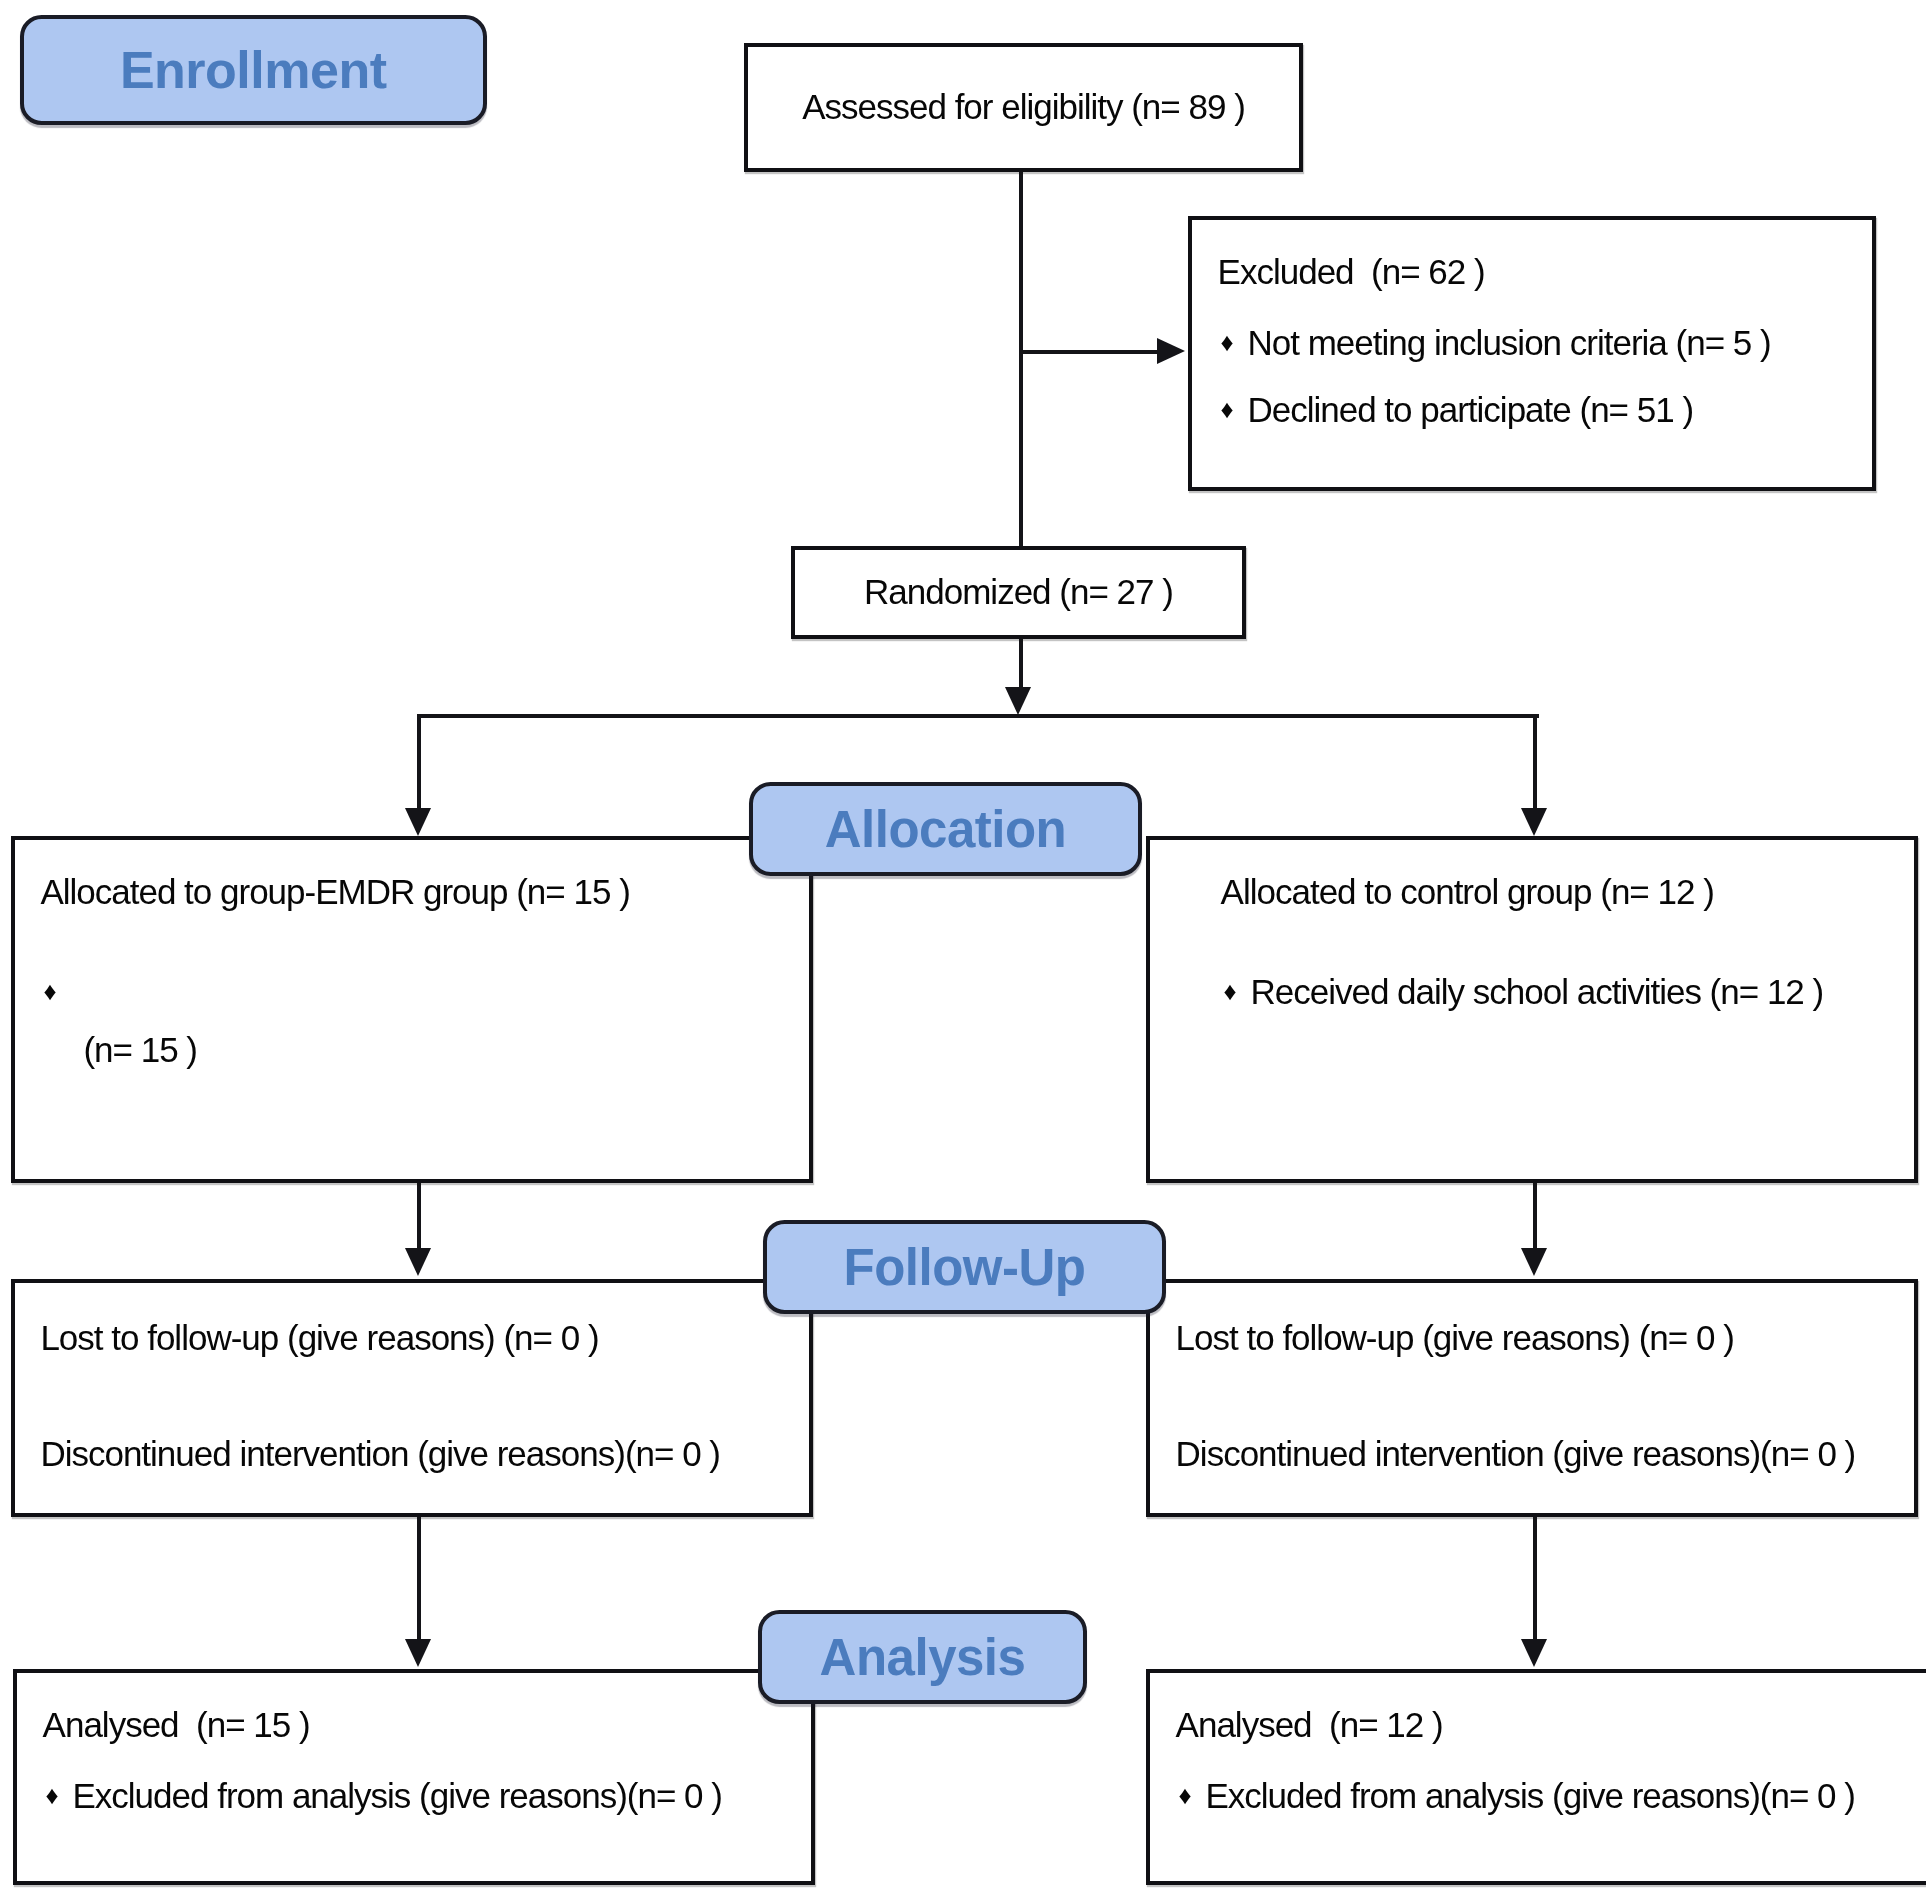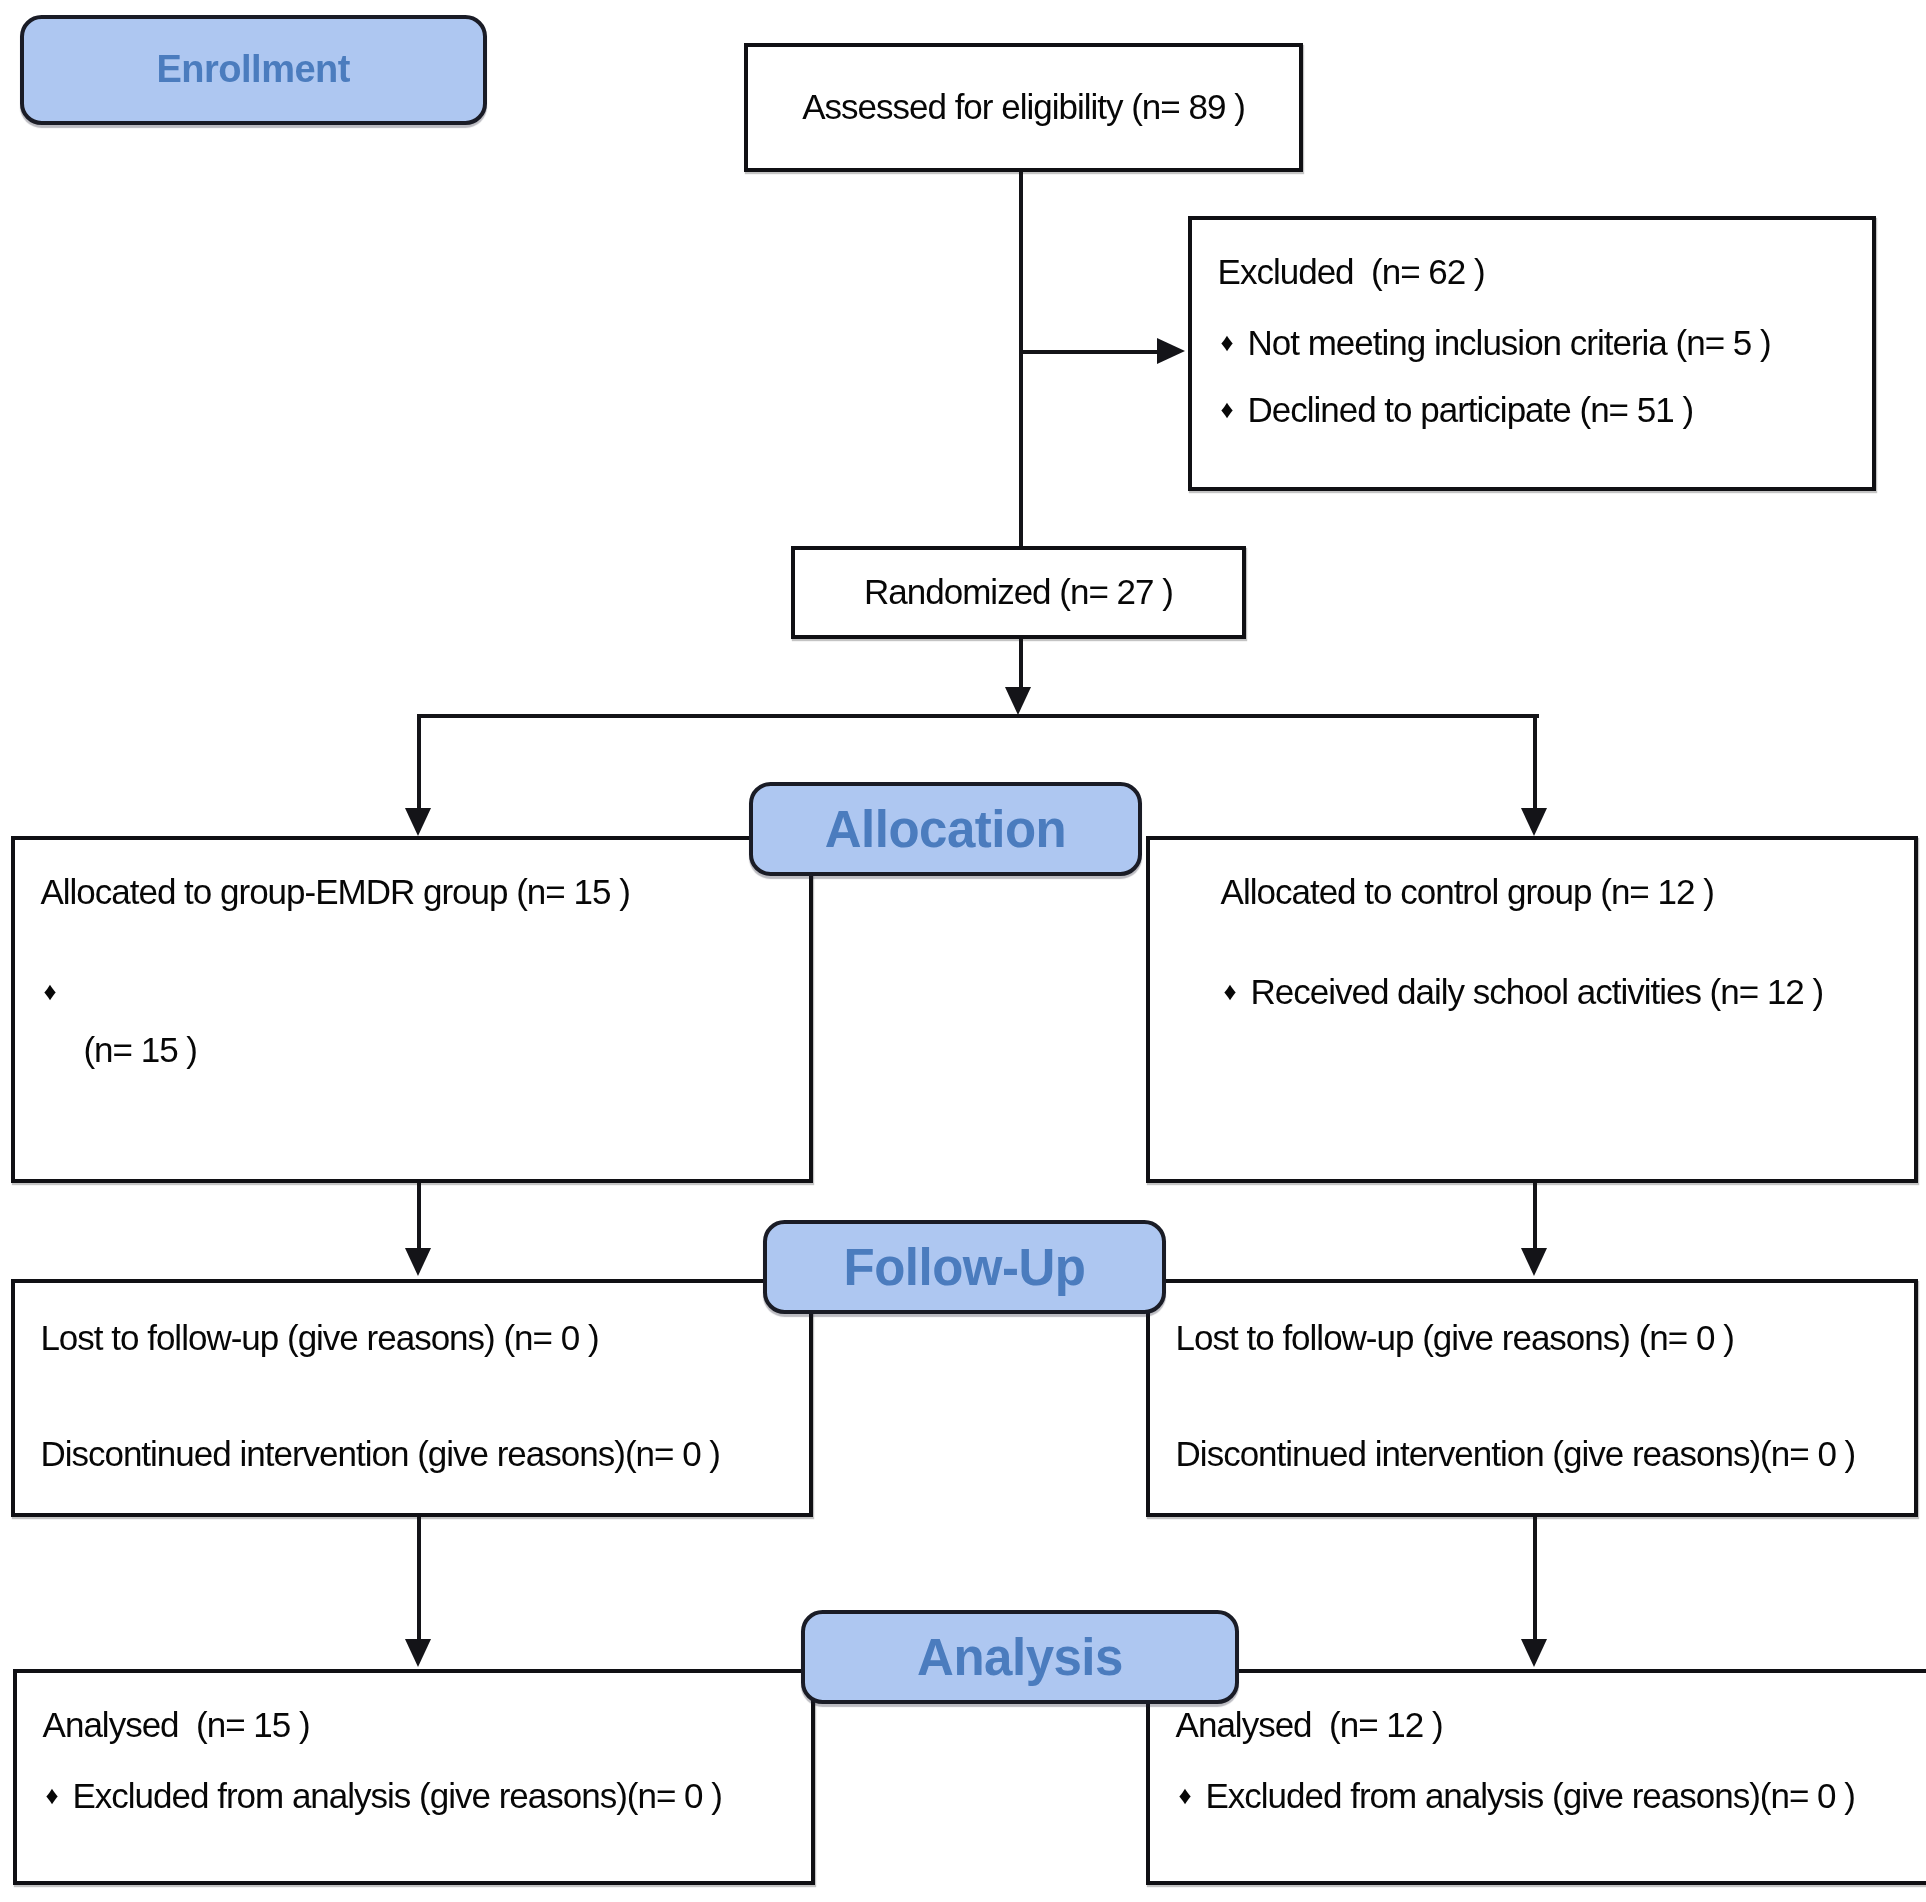--- a/index.html
+++ b/index.html
@@ -55,21 +55,21 @@
     position:absolute;width:0;height:0;z-index:1;
     border-left:13.8px solid transparent;border-right:13.8px solid transparent;
     border-top:28.5px solid #141418;
   }
   .ahead-right{
     position:absolute;width:0;height:0;z-index:1;
     border-top:13.8px solid transparent;border-bottom:13.8px solid transparent;
     border-left:28.5px solid #141418;
   }
   
-  #lbl-enroll{left:19.7px;top:14.8px;width:467px;height:110px;font-size:38px;}
+  #lbl-enroll{left:19.7px;top:14.8px;width:467px;height:110px;font-size:52px;}
   #box-assessed{left:744px;top:43px;width:559px;height:129px;}
   #v-assessed{left:1019px;top:171px;width:3.9px;height:376px;}
   #h-excluded{left:1021px;top:350px;width:137px;height:3.9px;}
   #ah-excluded{left:1157px;top:338px;}
   #box-excluded{left:1188px;top:216px;width:688px;height:275px;}
   #box-randomized{left:791px;top:546px;width:455px;height:93px;}
   #v-random{left:1019px;top:639px;width:3.9px;height:50px;}
   #ah-random{left:1005px;top:687px;}
   #h-branch{left:419px;top:714px;width:1120px;height:3.9px;}
   #v-branch-l{left:417px;top:714px;width:3.9px;height:96px;}
@@ -84,21 +84,21 @@
   #v-fu-r{left:1533px;top:1183px;width:3.9px;height:67px;}
   #ah-fu-r{left:1521px;top:1248px;}
   #lbl-fu{left:763px;top:1220px;width:403px;height:94px;}
   #box-fu-l{left:10.8px;top:1279px;width:802px;height:238px;}
   #box-fu-r{left:1146px;top:1279px;width:772px;height:238px;}
   #box-fu-l .pad,#box-fu-r .pad{padding-top:34px;}
   #v-an-l{left:417px;top:1517px;width:3.9px;height:124px;}
   #ah-an-l{left:405px;top:1639px;}
   #v-an-r{left:1533px;top:1517px;width:3.9px;height:124px;}
   #ah-an-r{left:1521px;top:1639px;}
-  #lbl-an{left:801px;top:1610px;width:438px;height:94px;}
+  #lbl-an{left:758px;top:1610px;width:329px;height:94px;}
   #box-an-l{left:13px;top:1669px;width:802px;height:216px;}
   #box-an-r{left:1146px;top:1669px;width:890px;height:216px;}
 </style>
 </head>
 <body>
 
 <div class="canvas">
 
   <div class="stage" id="lbl-enroll">
     <span>Enrollment</span>

